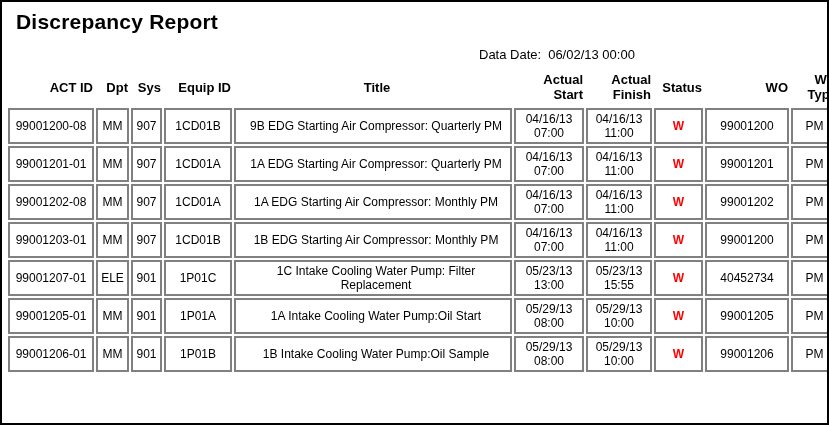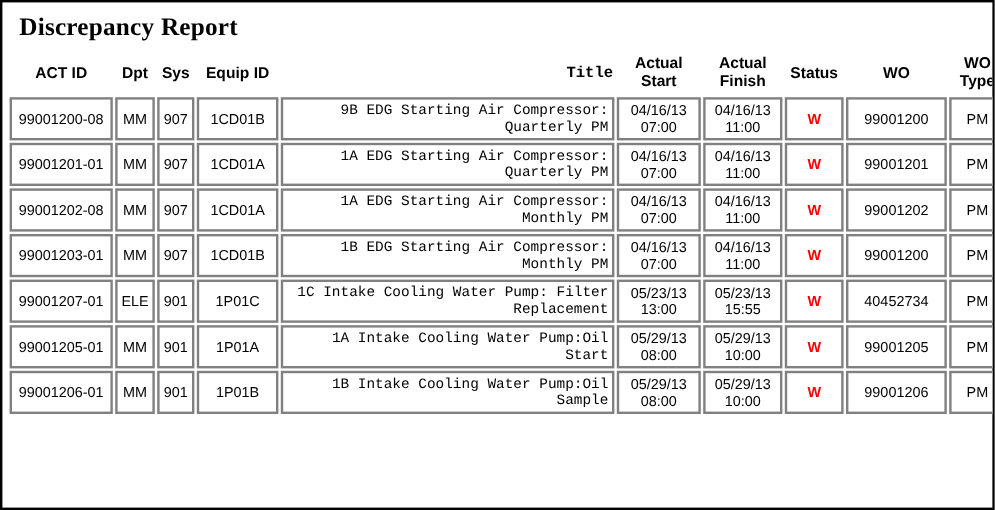--- a/index.html
+++ b/index.html
@@ -11,21 +11,20 @@
     background: #ffffff;
     color: #000000;
     font-family: "Liberation Sans", sans-serif;
     overflow: hidden;
   }
   .report-title {
     font-size: 21px;
     font-weight: bold;
     margin: 8px 0 0 14px;
     letter-spacing: 0.2px;
-    font-family: Liberation Serif, serif;
   }
   .data-date {
     font-size: 13px;
     margin: 13px 0 0 477px;
     white-space: nowrap;
   }
   .data-date .value { margin-left: 7px; }
   .section-title {
     font-size: 14.5px;
     font-weight: bold;
@@ -35,46 +34,49 @@
     border-collapse: separate;
     border-spacing: 2px;
     table-layout: fixed;
     width: 817px;
     margin: 4px 0 0 4px;
   }
   table.report thead td {
     border: none;
     font-size: 13px;
     font-weight: bold;
-    text-align: center;
+    text-align: right;
     vertical-align: middle;
     height: 38px;
     line-height: 15px;
     padding: 0 1px;
     overflow: hidden;
   }
   table.report tbody td {
     border: 2px solid #808080;
     font-size: 12px;
     text-align: center;
     vertical-align: middle;
     height: 36px;
     line-height: 14px;
     padding: 2px 3px;
     overflow: hidden;
     background: #ffffff;
   }
-  table.report td.left { text-align: right; padding-left: 9px; font-family: Liberation Mono, monospace; }
+  table.report td.left { text-align: center; padding-left: 9px; }
 </style>
 </head>
 <body>
 
 <div class="page">
   <div class="report-title">Discrepancy Report</div>
 
+  <div class="data-date">
+    <span class="label">Data Date:</span><span class="value">06/02/13 00:00</span>
+  </div>
 
 
   <table class="report">
     <colgroup>
       <col style="width:86px">
       <col style="width:33px">
       <col style="width:31px">
       <col style="width:68px">
       <col style="width:278px">
       <col style="width:70px">

